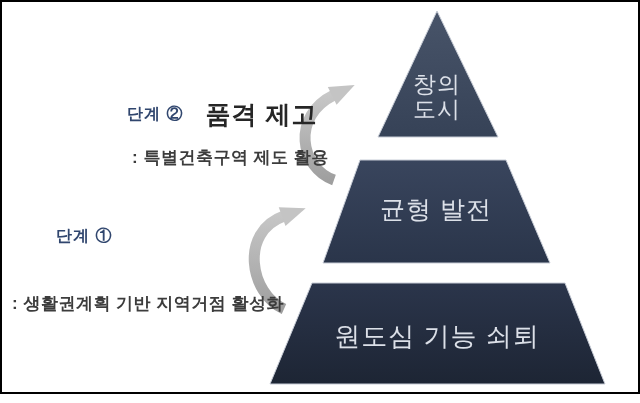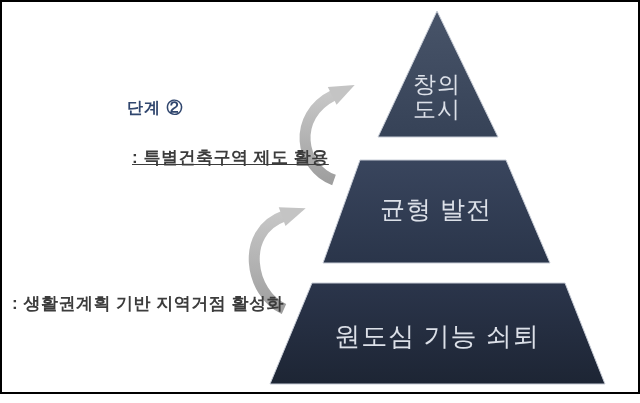--- a/index.html
+++ b/index.html
@@ -39,21 +39,21 @@
   }
   .stage-sub {
     position: absolute;
     font-size: 17px;
     font-weight: 700;
     color: #3c3c3c;
     white-space: nowrap;
     letter-spacing: 0.5px;
     z-index: 3;
   }
-  .stage-sub.sub2 { left: 132px; top: 146px; text-decoration: underline; }
+  .stage-sub.sub2 { left: 132px; top: 146px; }
   .stage-sub.sub1 { left: 12px;  top: 276px; margin-top: 16px; }
   svg.pyramid {
     position: absolute;
     left: 0; top: 0;
     z-index: 2;
   }
   .tier-shape { stroke: #c7ccd6; stroke-width: 1; }
   .tier-text {
     fill: #dce0e8;
     letter-spacing: 1px;
@@ -61,24 +61,26 @@
   }
   .arrow-path { fill: none; stroke-width: 11; stroke-linecap: butt; }
 </style>
 </head>
 <body>
 
 <div class="frame"></div>
 
 <div class="stage-row row2">
   <span class="step-label">단계 ②</span>
+  <span class="stage-title">품격 제고</span>
 </div>
 <div class="stage-sub sub2">: 특별건축구역 제도 활용</div>
 
 <div class="stage-row row1">
+  <span class="step-label">단계 ①</span>
 </div>
 <div class="stage-sub sub1">: 생활권계획 기반 지역거점 활성화</div>
 
 <svg class="pyramid" width="640" height="403" viewBox="0 0 640 403">
   <defs>
     <linearGradient id="gTop" x1="0" y1="0" x2="0" y2="1">
       <stop offset="0" stop-color="#485469"></stop>
       <stop offset="1" stop-color="#364257"></stop>
     </linearGradient>
     <linearGradient id="gMid" x1="0" y1="0" x2="0" y2="1">

